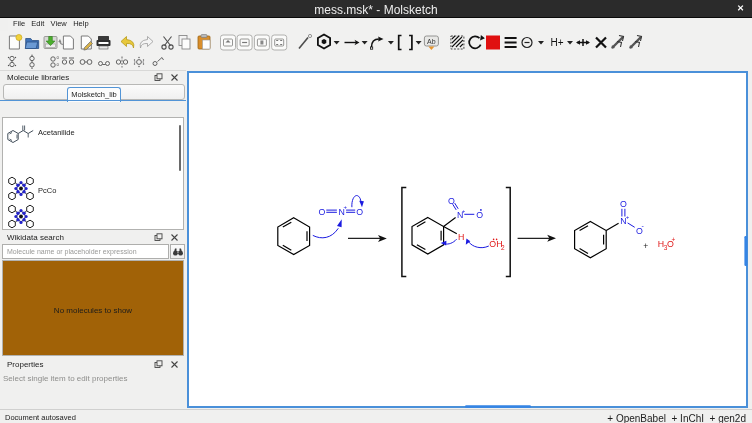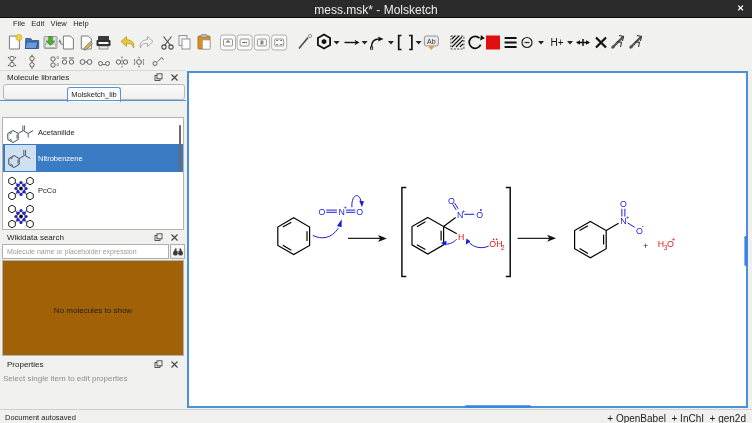--- a/index.html
+++ b/index.html
@@ -217,30 +217,20 @@
 <div class="row" style="top:2px;height:25px;">
           <svg style="position:absolute;left:3px;top:2px;" width="30" height="24" viewBox="0 0 30 24">
 <polygon points="7,8.5 12.2,11.5 12.2,17.5 7,20.5 1.8,17.5 1.8,11.5" fill="none" stroke="#44505c" stroke-width="1"></polygon>
 <path d="M 6 10.5 l-2.5 1.5 M 11 12.5 v4 M 6 18.5 l-2.5 -1.5" stroke="#44505c" stroke-width="0.9" fill="none"></path>
 <path d="M 12.2 11.5 l5 -3 5 3 5 -3" fill="none" stroke="#44505c" stroke-width="1"></path>
 <path d="M 16.8 8.5 v-5 M 18.6 8.5 v-5" stroke="#44505c" stroke-width="0.9"></path>
 <path d="M 22.2 11.5 v4" stroke="#44505c" stroke-width="0.9"></path>
 </svg>
           <span class="rowlbl" style="top:8px;">Acetanilide</span>
         </div>
-<div id="selrow">
-  <div style="position:absolute;left:2px;top:1px;width:31px;height:26px;background:#cfe0f3;"></div>
-  <svg style="position:absolute;left:3px;top:2px;" width="30" height="26" viewBox="0 0 30 26">
-<polygon points="8,9.5 13.2,12.5 13.2,18.5 8,21.5 2.8,18.5 2.8,12.5" fill="none" stroke="#44505c" stroke-width="1"></polygon>
-<path d="M 7 11.5 l-2.5 1.5 M 12 13.5 v4 M 7 19.5 l-2.5 -1.5" stroke="#44505c" stroke-width="0.9" fill="none"></path>
-<path d="M 13.2 12.5 l5.5 -3.2 5.5 3.2" fill="none" stroke="#44505c" stroke-width="1"></path>
-<path d="M 17.8 9 v-5 M 19.6 9 v-5" stroke="#44505c" stroke-width="0.9"></path>
-</svg>
-  <span class="rowlbl">Nitrobenzene</span>
-</div>
 <div class="row" style="top:56px;height:28px;">
           <svg style="position:absolute;left:3px;top:1px;" width="30" height="27" viewBox="0 0 30 27">
             <g fill="none" stroke="#222" stroke-width="1">
               <polygon points="6,2.2 9.3,4.1 9.3,7.9 6,9.8 2.7,7.9 2.7,4.1"></polygon>
               <polygon points="24,2.2 27.3,4.1 27.3,7.9 24,9.8 20.7,7.9 20.7,4.1"></polygon>
               <polygon points="6,17.2 9.3,19.1 9.3,22.9 6,24.8 2.7,22.9 2.7,19.1"></polygon>
               <polygon points="24,17.2 27.3,19.1 27.3,22.9 24,24.8 20.7,22.9 20.7,19.1"></polygon>
               <path d="M 9.3 7.9 L 12 10.2 M 20.7 7.9 L 18 10.2 M 9.3 19.1 L 12 16.8 M 20.7 19.1 L 18 16.8"></path>
               <path d="M 12 10.2 L 15 8.2 L 18 10.2 M 12 16.8 L 15 18.8 L 18 16.8 M 12 10.2 L 10.5 13.5 L 12 16.8 M 18 10.2 L 19.5 13.5 L 18 16.8"></path>
             </g>

